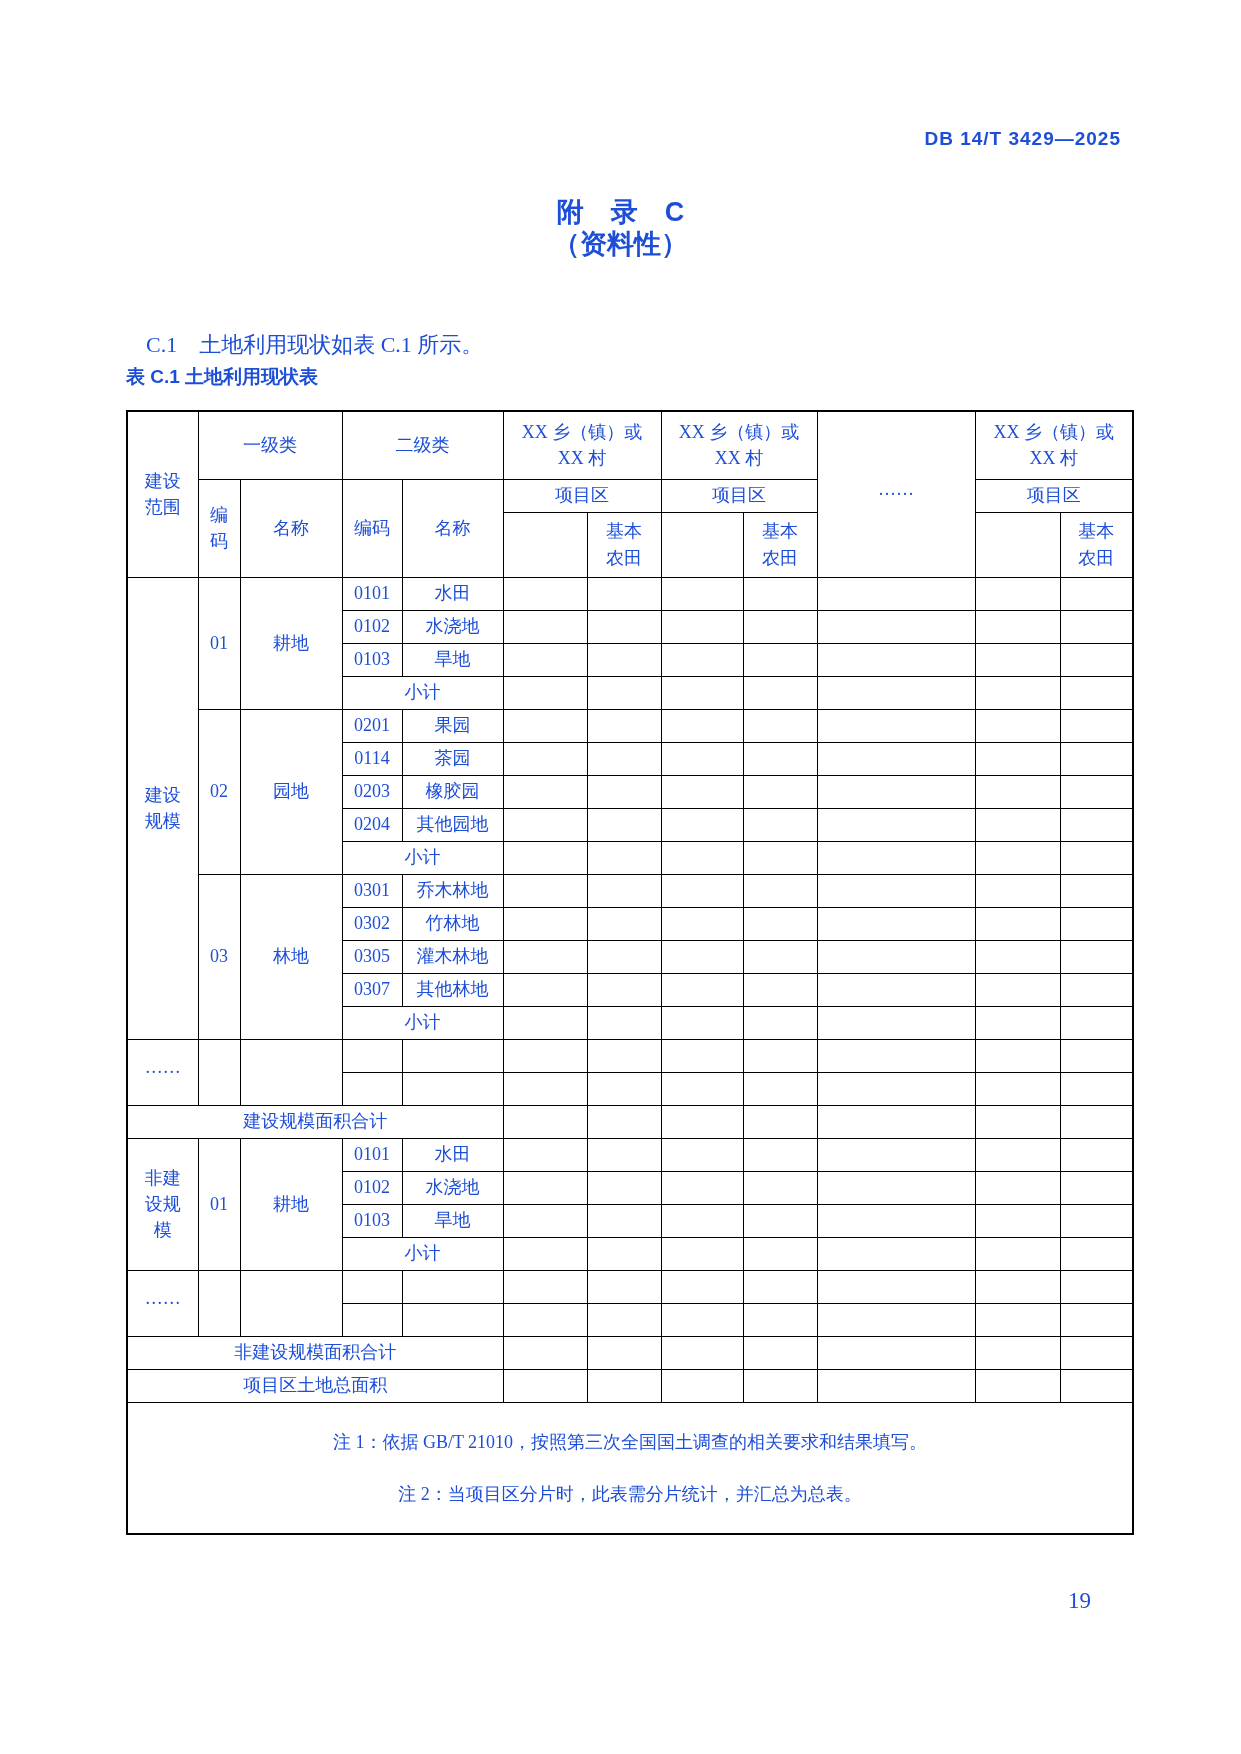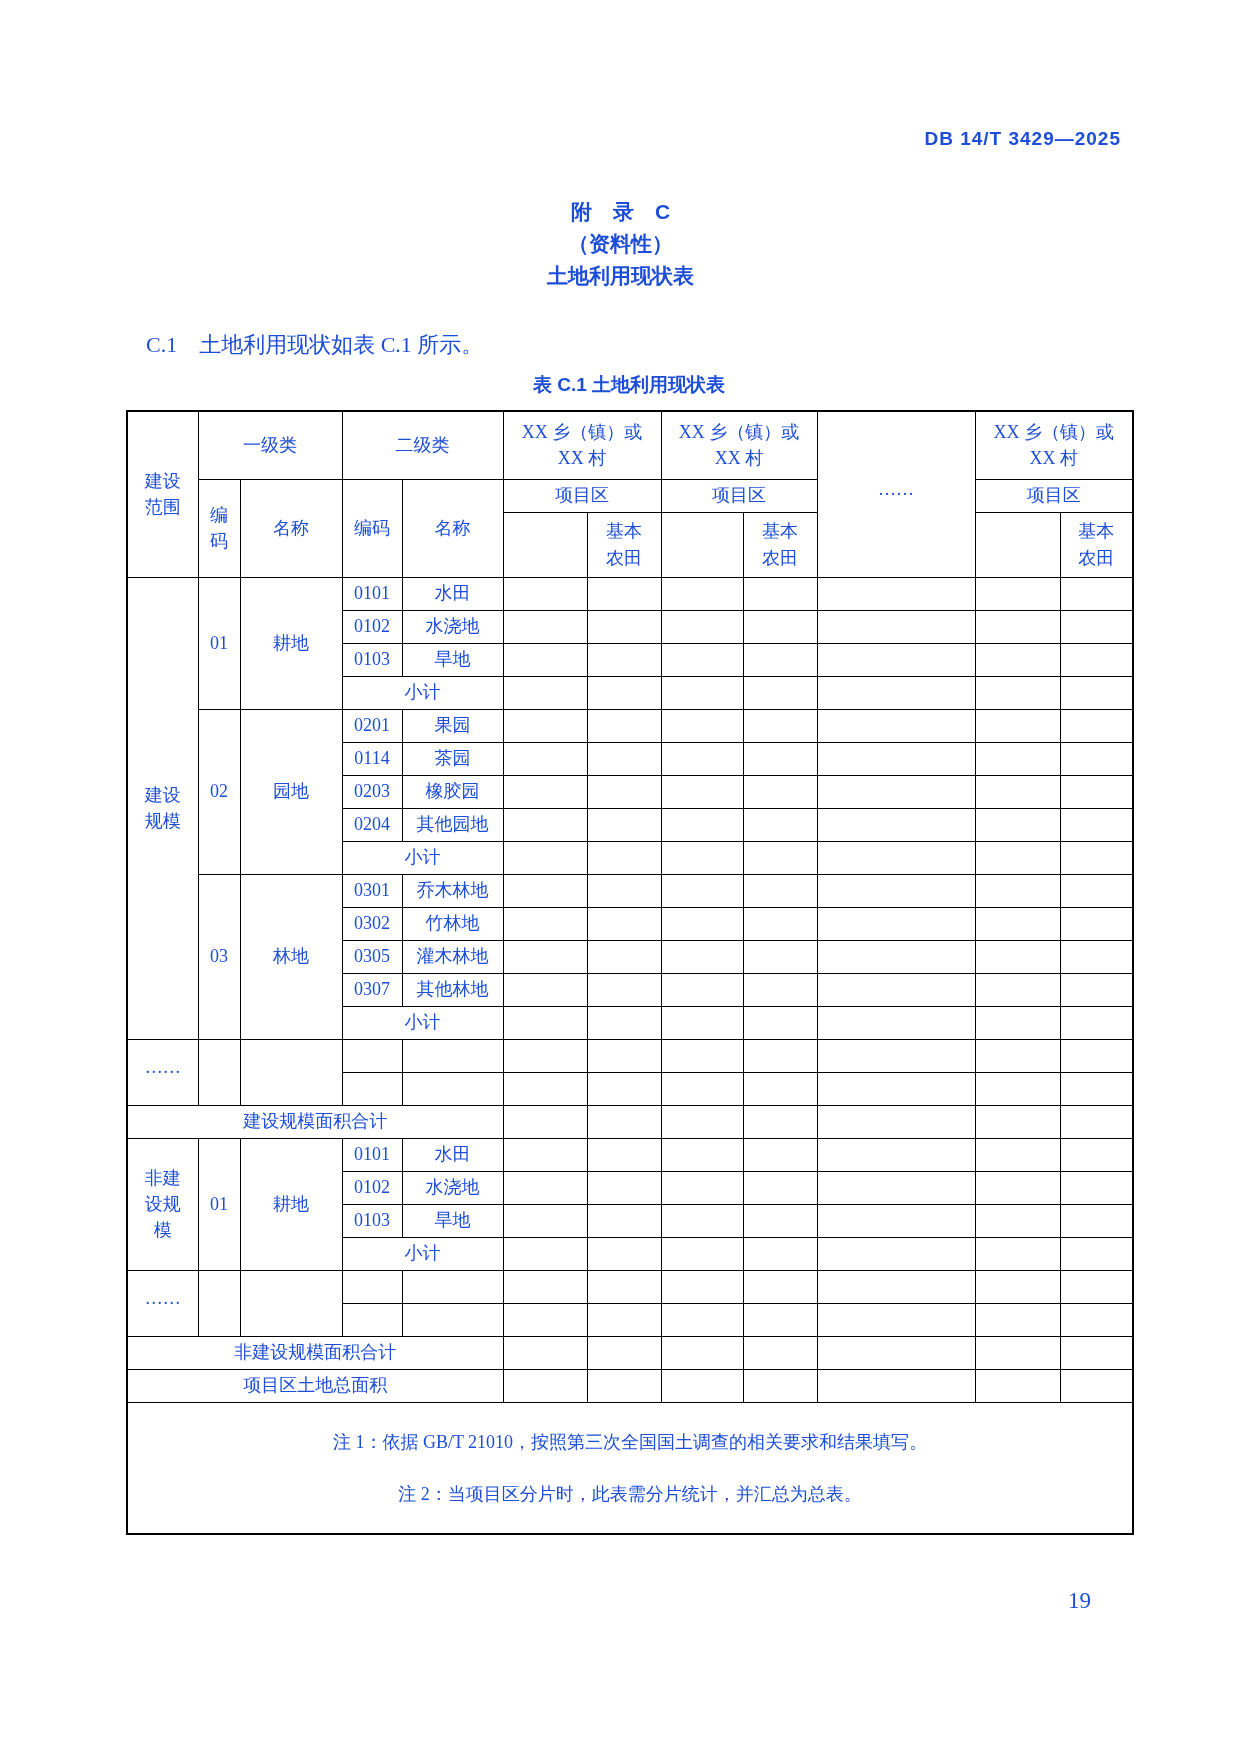--- a/index.html
+++ b/index.html
@@ -13,30 +13,29 @@
   }
   .doc-number{
     position:absolute;top:128px;right:120px;
     font-family:"Liberation Sans","DejaVu Sans",sans-serif;
     font-weight:600;font-size:19px;letter-spacing:1px;
   }
   .title-block{
     position:absolute;top:196px;left:0;width:100%;
     text-align:center;
     font-family:"Liberation Sans","DejaVu Sans",sans-serif;
-    font-weight:bold;font-size:21px;line-height:32px;
+    font-weight:bold;font-size:27px;line-height:32px;
   }
   .clause{
     position:absolute;top:314px;left:146px;
     font-size:22px;
     margin-top:16px;
   }
   .table-caption{
-    position:absolute;top:372px;left:126px;width:1006px;
-    text-align:center;
+    position:absolute;top:364px;left:126px;width:1006px;
     font-family:"Liberation Sans","DejaVu Sans",sans-serif;
     font-weight:bold;font-size:19px;
   }
   table.landuse{
     position:absolute;top:410px;left:126px;
     width:1006px;table-layout:fixed;
     border-collapse:collapse;
     border:2px solid #000;
   }
   table.landuse td{
@@ -71,21 +70,20 @@
 </head>
 <body>
 
 <div class="doc">
 
   <div class="doc-number">DB 14/T 3429—2025</div>
 
   <div class="title-block">
     <div>附　录　C</div>
     <div>（资料性）</div>
-    <div>土地利用现状表</div>
   </div>
 
   <div class="clause">C.1　土地利用现状如表 C.1 所示。</div>
 
   <div class="table-caption">表 C.1 土地利用现状表</div>
 
   <table class="landuse">
     <colgroup>
       <col style="width:71px">
         <col style="width:42px">

